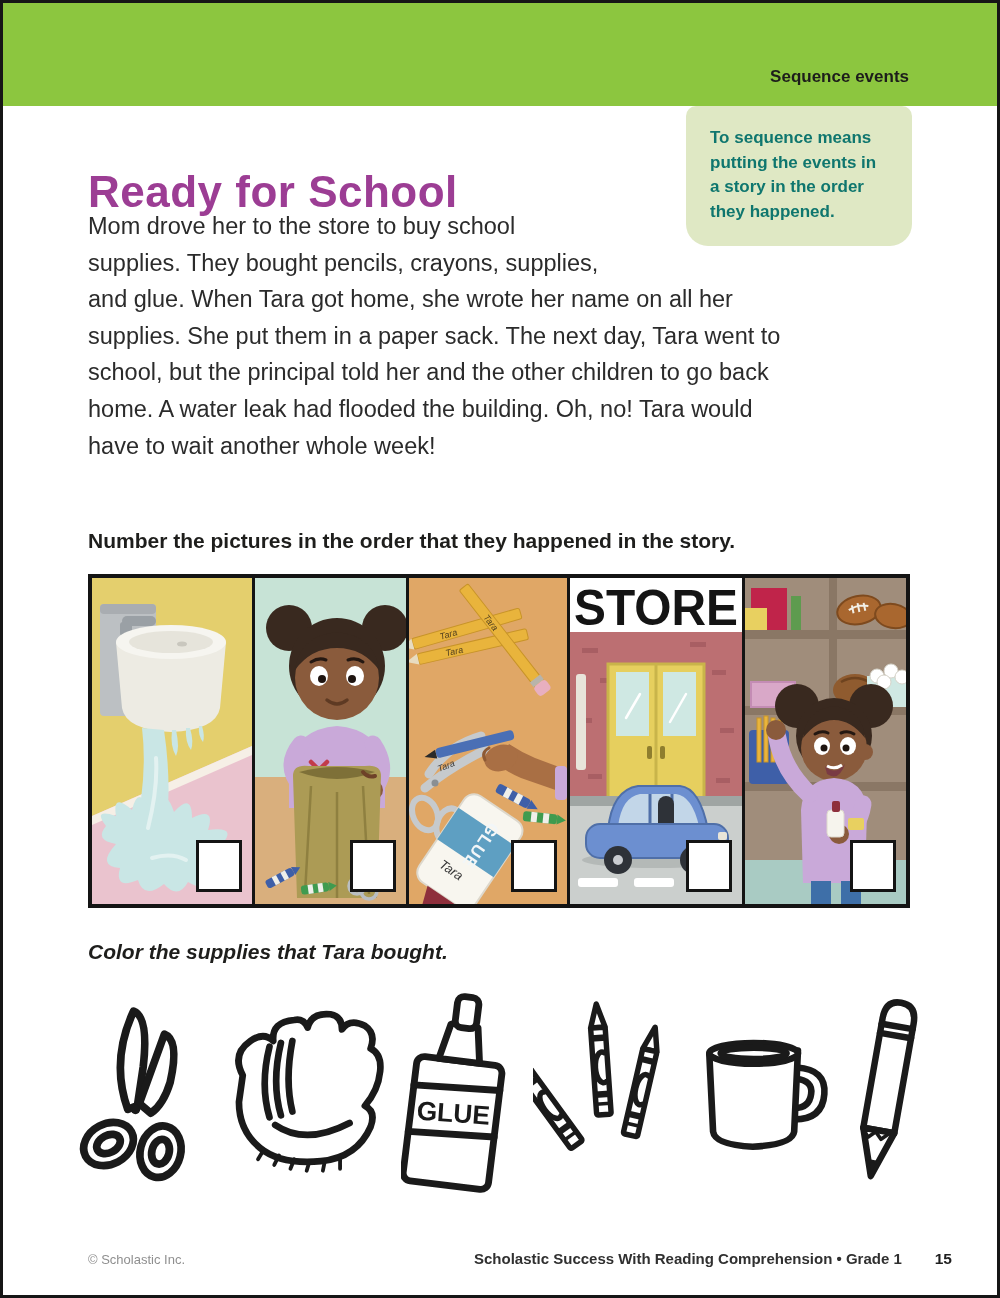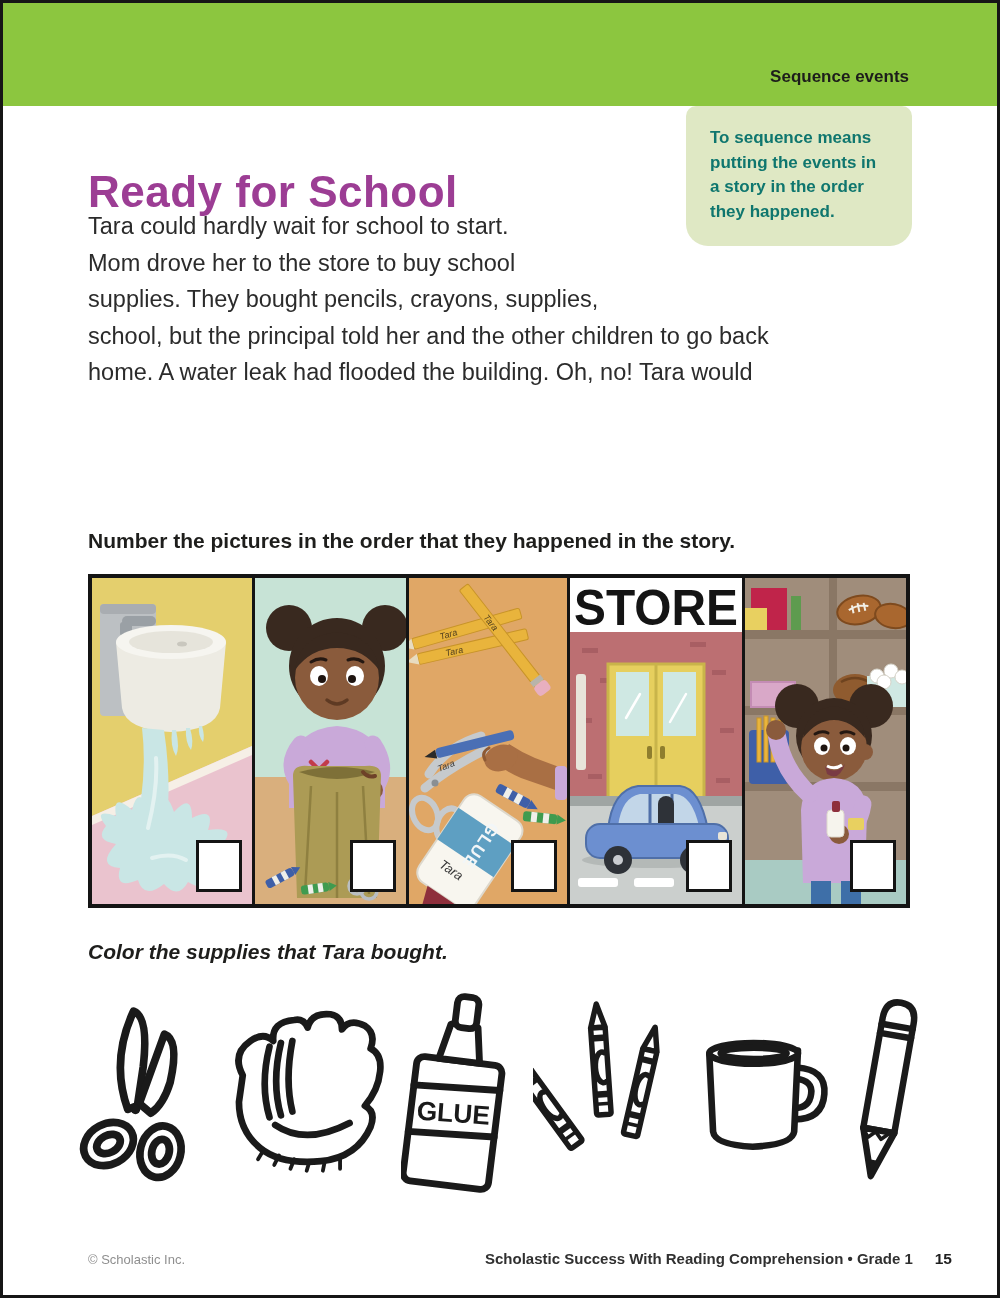--- a/index.html
+++ b/index.html
@@ -28,46 +28,48 @@
   .panel + .panel{border-left:3px solid #141414;}
   .panel svg{display:block;width:100%;height:100%;}
   .answer-box{position:absolute;right:10px;bottom:12px;width:40px;height:46px;background:#FFFFFF;
               border:3px solid #141414;z-index:5;font-size:24px;text-align:center;line-height:46px;}
   
   .supplies{position:absolute;left:70px;top:986px;width:862px;height:212px;
             display:flex;justify-content:space-between;align-items:center;}
   .supply{flex:0 0 auto;}
   
   .copyright{position:absolute;left:88px;top:1252px;font-size:13px;color:#8F8F8F;}
-  .footer-right{position:absolute;right:48px;top:1250px;display:flex;align-items:baseline;gap:22px;}
+  .footer-right{position:absolute;right:48px;top:1250px;display:flex;align-items:baseline;gap:33px;}
   .book-title{font-size:15px;font-weight:700;color:#303030;}
   .page-number{font-size:15.5px;font-weight:800;color:#1E1E1E;}
 </style>
 </head>
 <body>
 
 <div class="page">
   <div class="frame"></div>
 
   <div class="header-wrap">
     <div class="header-bar">
       <div class="header-tag">Sequence events</div>
     </div>
   </div>
 
   <div class="callout"><span>To </span><b>sequence</b><span> means putting the events in a story in the order they happened.</span></div>
 
   <h1 class="title">Ready for School</h1>
 
   <div class="story">
-    <div>Tara could hardly wait for school to start.</div>
     <div>Mom drove her to the store to buy school</div>
     <div>supplies. They bought pencils, crayons, supplies,</div>
+    <div>and glue. When Tara got home, she wrote her name on all her</div>
+    <div>supplies. She put them in a paper sack. The next day, Tara went to</div>
     <div>school, but the principal told her and the other children to go back</div>
     <div>home. A water leak had flooded the building. Oh, no! Tara would</div>
+    <div>have to wait another whole week!</div>
   </div>
 
   <div class="instruction instr-1">Number the pictures in the order that they happened in the story.</div>
 
   <div class="strip">
 
     <figure class="panel" style="flex:0 0 160px;">
       <svg viewBox="0 0 160 326" preserveAspectRatio="none">
         <rect width="160" height="326" fill="#E4CF6D"></rect>
         <polygon points="0,238 160,168 160,326 0,326" fill="#EAC3CE"></polygon>

